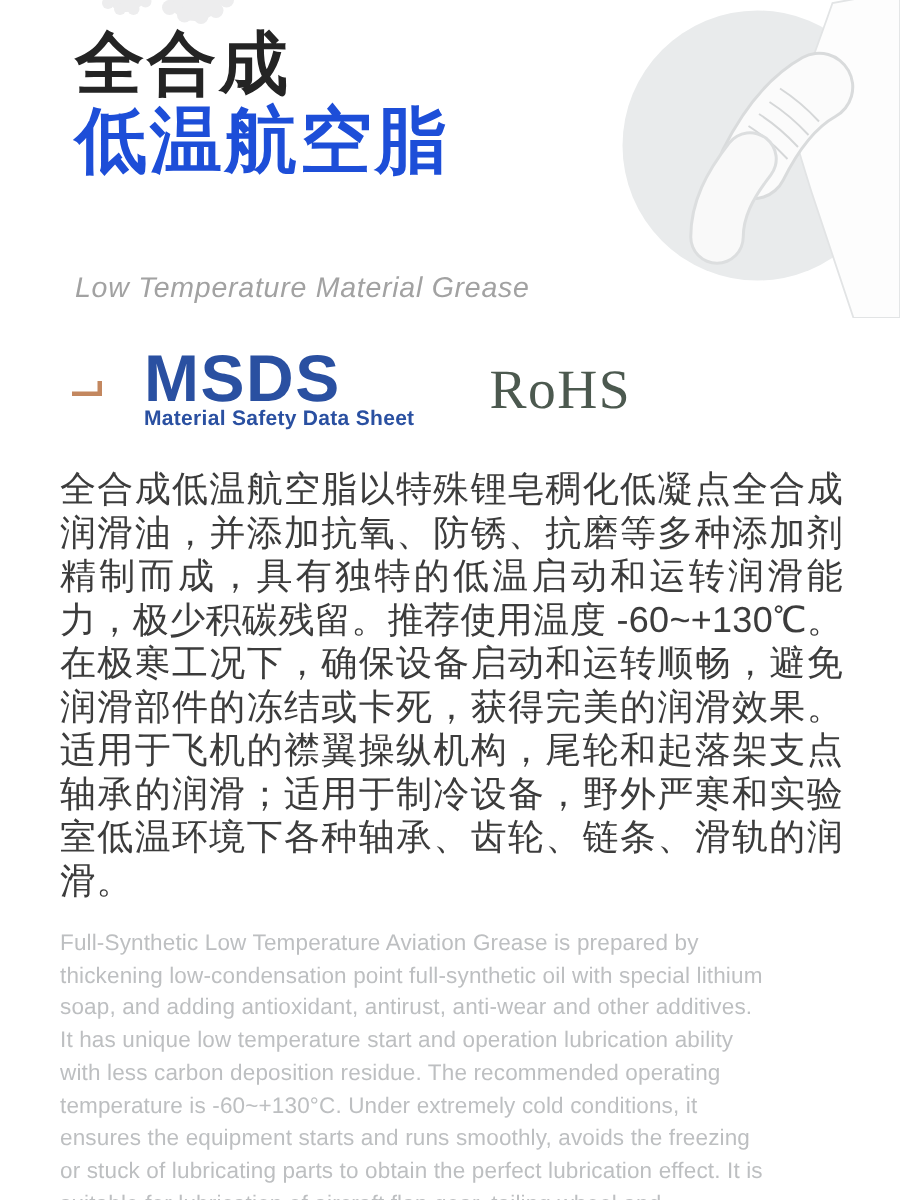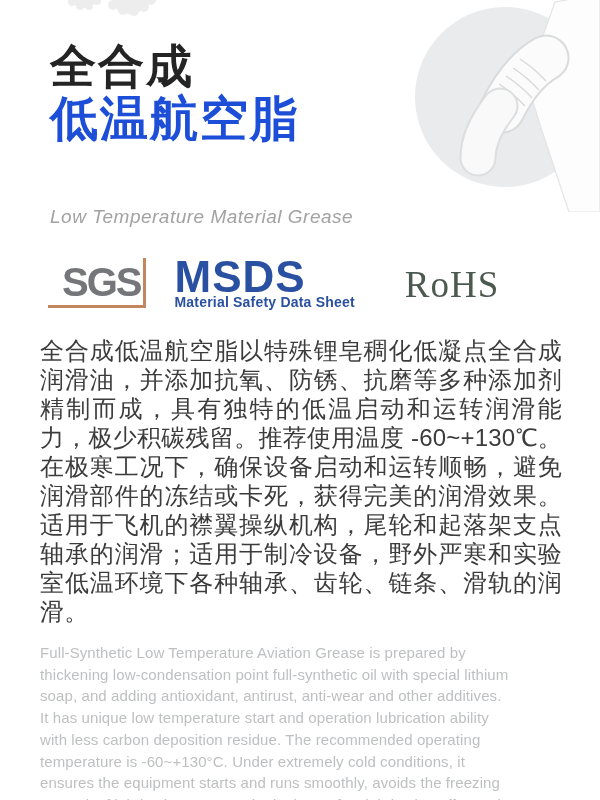--- a/index.html
+++ b/index.html
@@ -10,21 +10,21 @@
     overflow:hidden;
     font-family:"Liberation Sans", sans-serif;
   }
   
   .gears{position:absolute;left:62px;top:0;}
   
   .product-visual{position:absolute;left:388px;top:0;width:212px;height:212px;}
   
   .content{position:absolute;left:40px;top:0;width:522px;}
   .title-zh{margin:0;font-weight:700;color:#242424;letter-spacing:2px;}
-  .title-line1{padding-top:40px;font-size:46px;line-height:52px;margin-left:10px;}
+  .title-line1{padding-top:16px;font-size:46px;line-height:52px;margin-left:10px;}
   .title-line2{font-size:48px;line-height:54px;color:#1d4ed8;margin-left:10px;}
   .subtitle{
     margin:26px 0 0 10px;
     font-style:italic;
     color:#a2a2a2;
     font-size:19px;line-height:30px;
     letter-spacing:0.5px;
   }
   
   .cert-row{
@@ -111,21 +111,20 @@
 
   <div class="content">
 
     <h1 class="title-zh title-line1">全合成</h1>
     <h1 class="title-zh title-line2">低温航空脂</h1>
 
     <p class="subtitle"><br><span>Low Temperature Material Grease</span></p>
 
     <div class="cert-row">
       <div class="sgs-logo">
-        <span class="sgs-text">SGS</span>
         <span class="sgs-underline"></span>
         <span class="sgs-vline"></span>
       </div>
       <div class="msds-logo">
         <span class="msds-text">MSDS</span>
         <span class="msds-sub">Material Safety Data Sheet</span>
       </div>
       <div class="rohs-logo">
         <span class="rohs-text">RoHS</span>
       </div>

